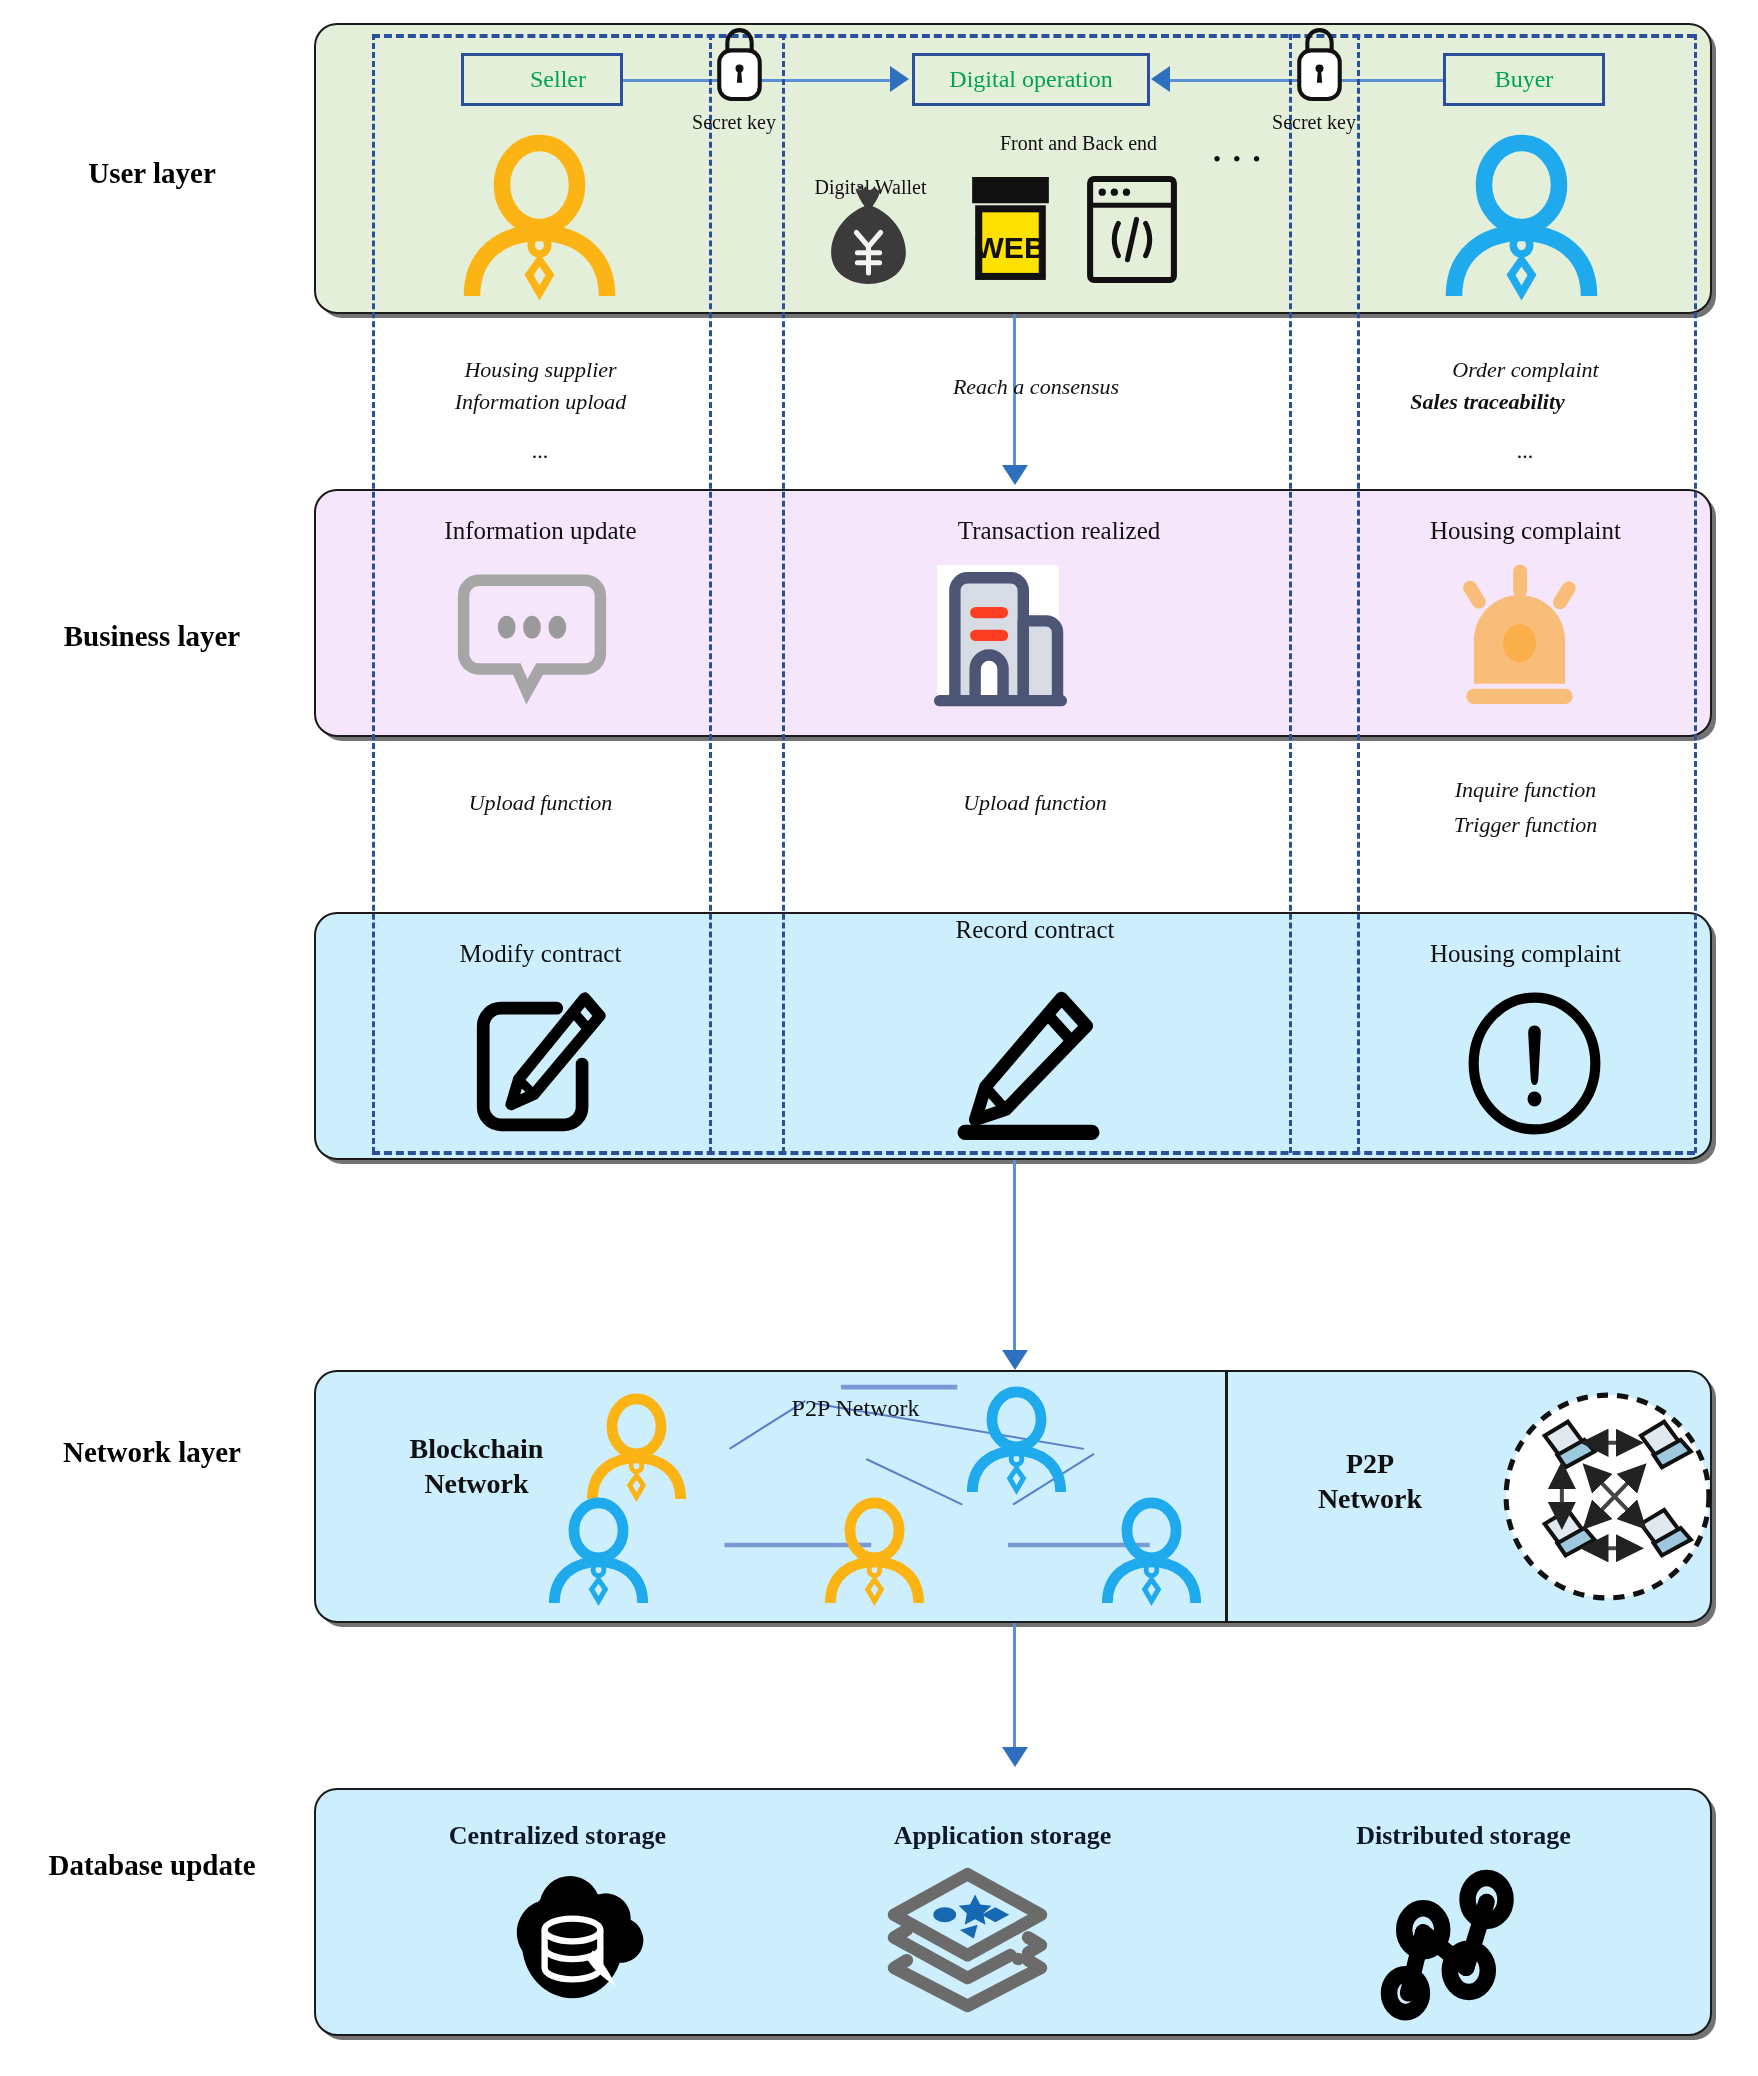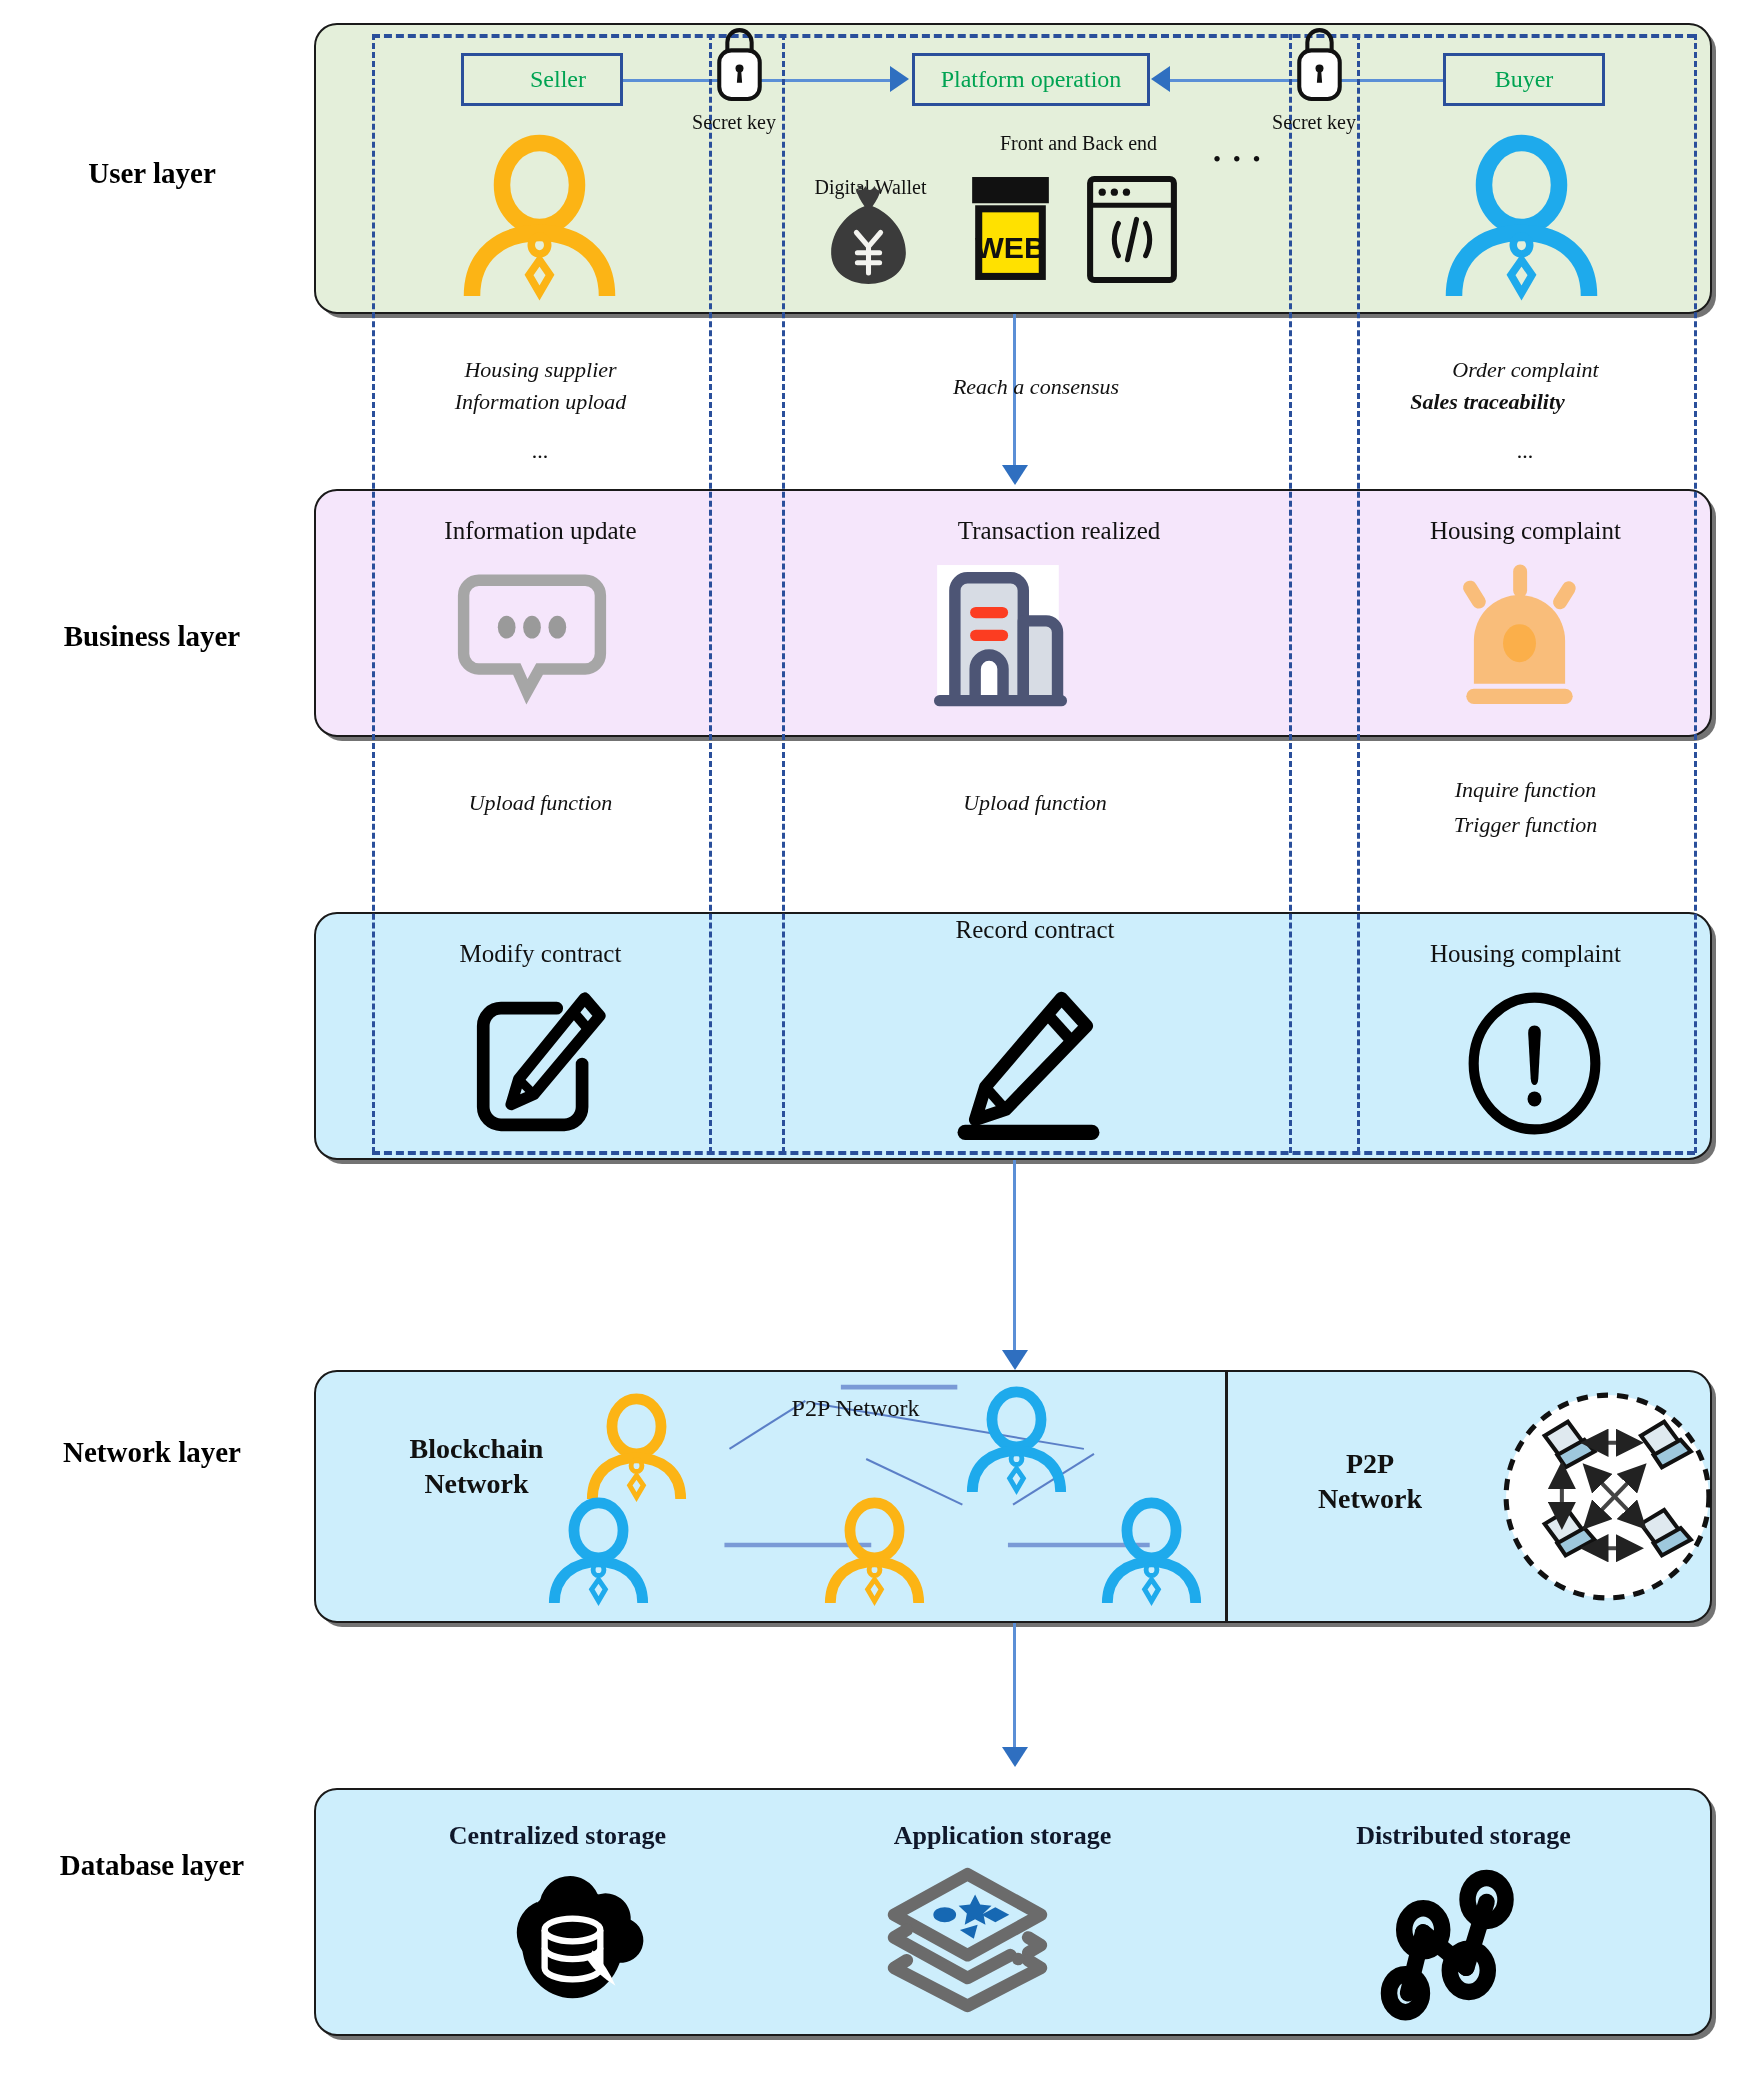--- a/index.html
+++ b/index.html
@@ -163,39 +163,39 @@
   .icon { position:absolute; z-index:7; }
 </style>
 </head>
 <body>
 
 <div class="canvas">
 
   <div class="layer-caption" style="top:157px;">User layer</div>
   <div class="layer-caption" style="top:620px;">Business layer</div>
   <div class="layer-caption" style="top:1436px;">Network layer</div>
-  <div class="layer-caption" style="top:1849px;">Database layer</div>
+  <div class="layer-caption" style="top:1849px;">Database update</div>
 
   <div class="panel panel-user" style="left:314px; top:23px; width:1398px; height:291px;"></div>
 
   <div class="dash-col" style="left:372px;  top:34px;  height:1119px;"></div>
   <div class="dash-col" style="left:709px; top:34px;  height:1119px;"></div>
   <div class="dash-col" style="left:782px; top:34px;  height:1119px;"></div>
   <div class="dash-col" style="left:1289px; top:34px;  height:1119px;"></div>
   <div class="dash-col" style="left:1357px; top:34px;  height:1119px;"></div>
   <div class="dash-col" style="left:1694px; top:34px;  height:1119px;"></div>
   <div class="dash-top" style="left:372px;  top:34px;  width:1323px;"></div>
   <div class="dash-bottom" style="left:372px; top:1151px; width:1323px;"></div>
 
   <div class="role-box" style="left:461px; top:53px; width:162px; height:53px;padding-left:32px;">
     <span>Seller</span>
   </div>
 
   <div class="role-box" style="left:912px; top:53px; width:238px; height:53px;">
-    <span>Platform operation</span>
+    <span>Digital operation</span>
   </div>
 
   <div class="role-box" style="left:1443px; top:53px; width:162px; height:53px;">
     <span>Buyer</span>
   </div>
 
   <div class="hline" style="left:623px; top:79px; width:268px;"></div>
   <div class="arrow-right" style="left:890px; top:66px;"></div>
 
   <div class="hline" style="left:1170px; top:79px; width:273px;"></div>

